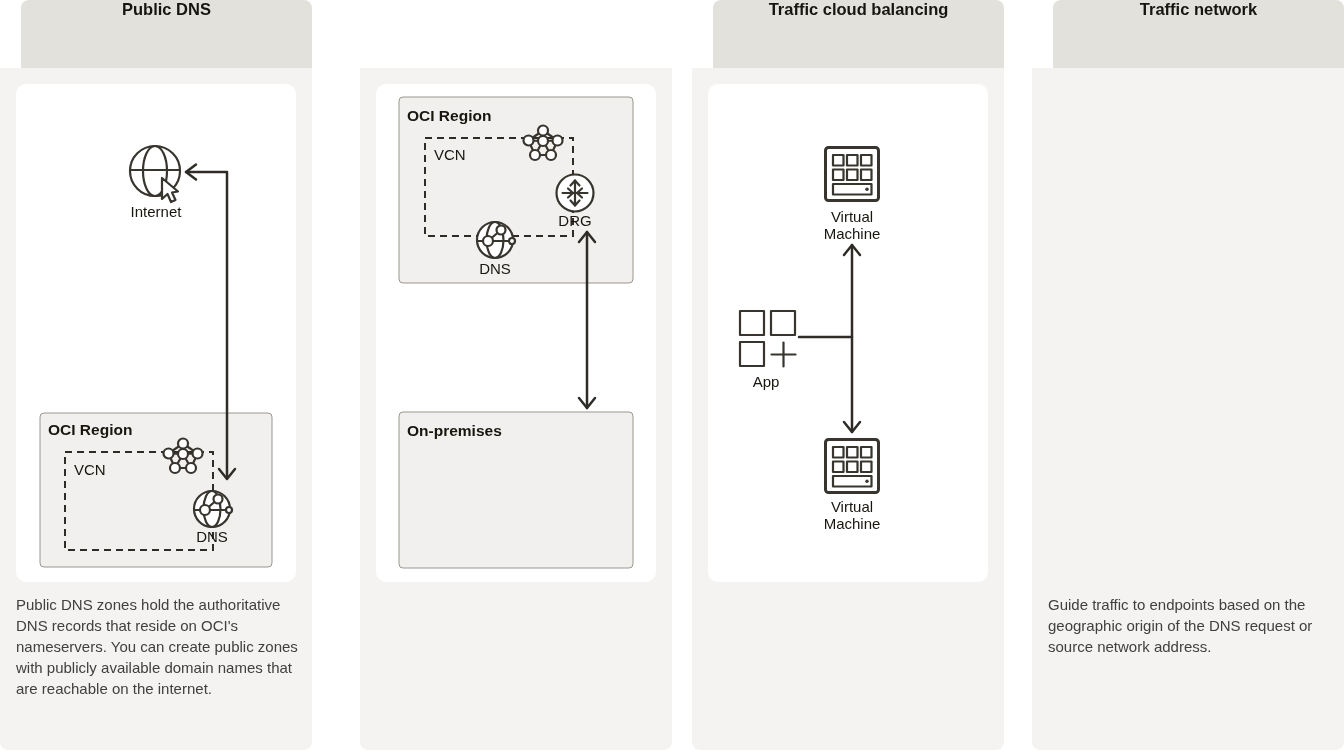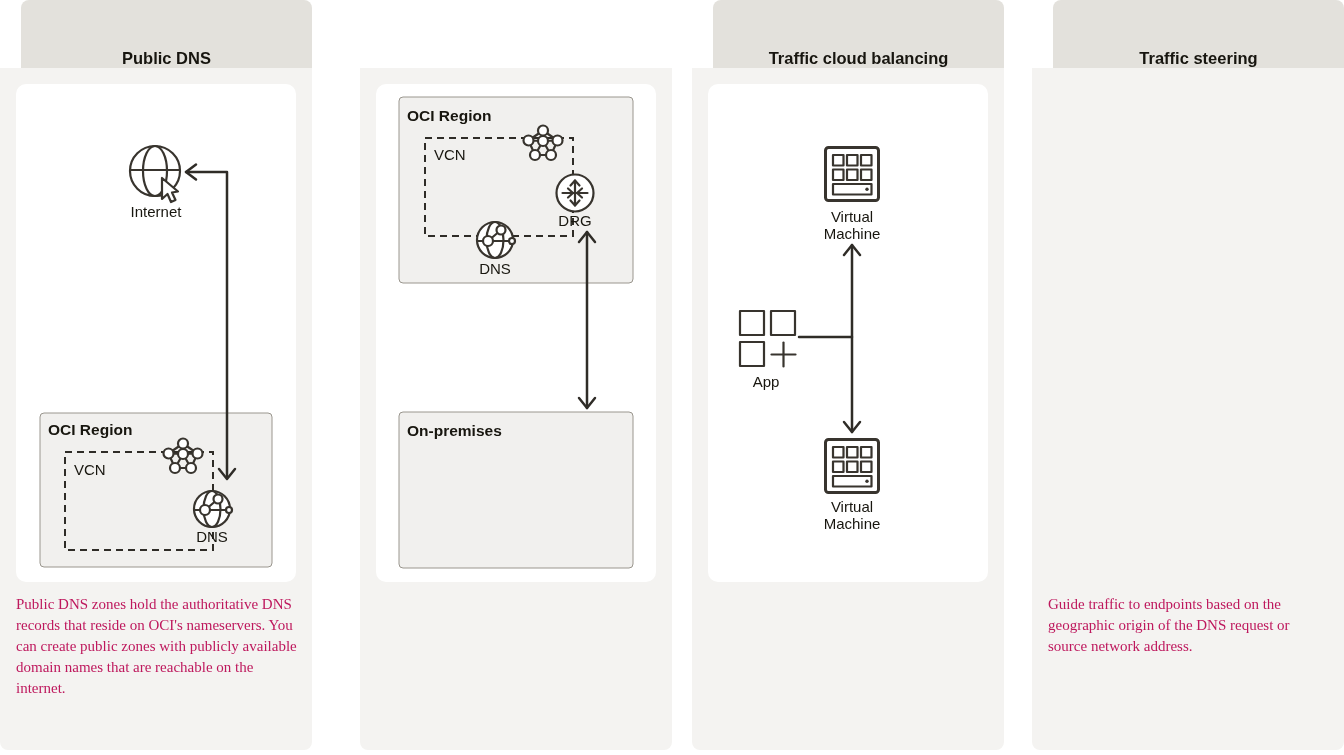--- a/index.html
+++ b/index.html
@@ -1,27 +1,27 @@
 <!DOCTYPE html>
 <html><head>
 <meta charset="utf-8">
 <style>
   * { margin:0; padding:0; box-sizing:border-box; }
   html,body { background:#ffffff; font-family:"Liberation Sans","DejaVu Sans",sans-serif; }
   .stage { position:relative; width:1344px; height:755px; background:#ffffff; overflow:hidden; }
   .col { position:absolute; top:0; width:312px; height:750px; }
   .col-header { height:68px; background:#e3e1dc; border-radius:8px 8px 0 0;
-                display:flex; align-items:flex-end; justify-content:center;margin-left:21px; }
+                display:flex; align-items:flex-start; justify-content:center;margin-left:21px; }
   .col-title { font-size:16.5px; font-weight:bold; color:#17150f; }
   .col-body { position:absolute; top:68px; left:0; right:0; bottom:0;
               background:#f4f3f1; border-radius:0 0 8px 8px; }
   .card { position:absolute; left:16px; top:16px; width:280px; height:498px;
           background:#ffffff; border-radius:10px; }
   .desc { position:absolute; left:16px; top:526px; width:282px;
-          font-size:15px; line-height:21px; color:#be185d;font-family:Liberation Serif, serif; }
+          font-size:15px; line-height:21px; color:#404040; }
   svg text { font-family:"Liberation Sans","DejaVu Sans",sans-serif;
              fill:#18160f; font-size:15px; }
   svg text.b { font-weight:bold; font-size:15.5px; }
   .box  { fill:#f1f0ee; stroke:#9a968e; stroke-width:1; }
   .dash { fill:none; stroke:#2f2c27; stroke-width:2; stroke-dasharray:7 5; }
   .arrow { fill:none; stroke:#2f2c27; stroke-width:2.5; stroke-linecap:round; stroke-linejoin:round; }
   .ic { stroke:#38342e; stroke-width:2.2; fill:none; stroke-linecap:round; stroke-linejoin:round; }
   .defs-holder { position:absolute; width:0; height:0; overflow:hidden; }
 </style>
 </head>
@@ -159,20 +159,20 @@
           <use href="#icon-vm" x="116" y="354"></use>
           <text x="144" y="428" text-anchor="middle">Virtual</text>
           <text x="144" y="445" text-anchor="middle">Machine</text>
         </svg>
       </div>
     </div>
   </div>
 
   <div class="col" style="left:1032px">
     <div class="col-header">
-      <span class="col-title">Traffic steering</span>
+      <span class="col-title">Traffic network</span>
     </div>
     <div class="col-body">
       <div class="desc">Guide traffic to endpoints based on the geographic origin of the DNS request or source network address.</div>
     </div>
   </div>
 
 </div>
 
 </body></html>

